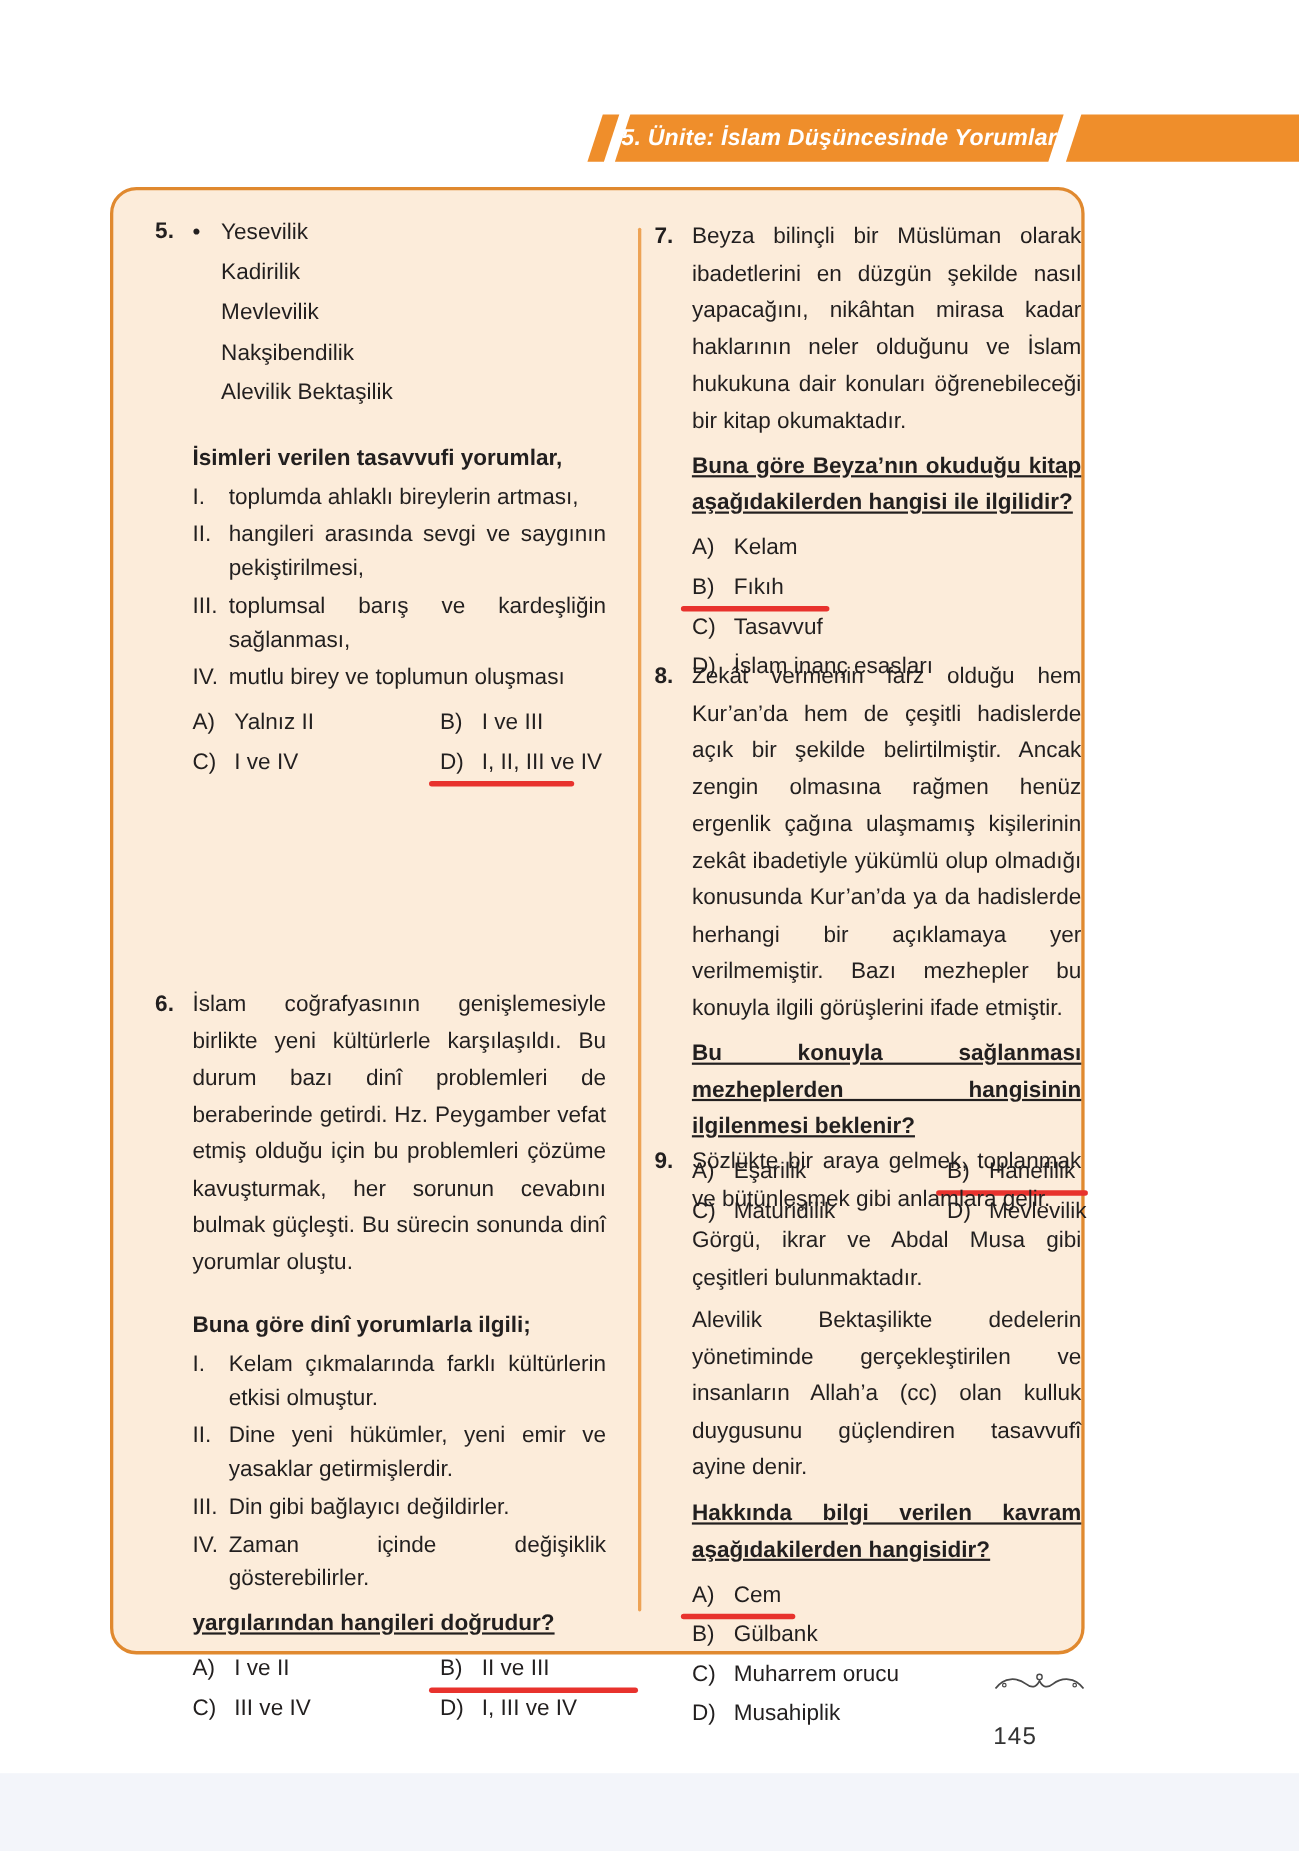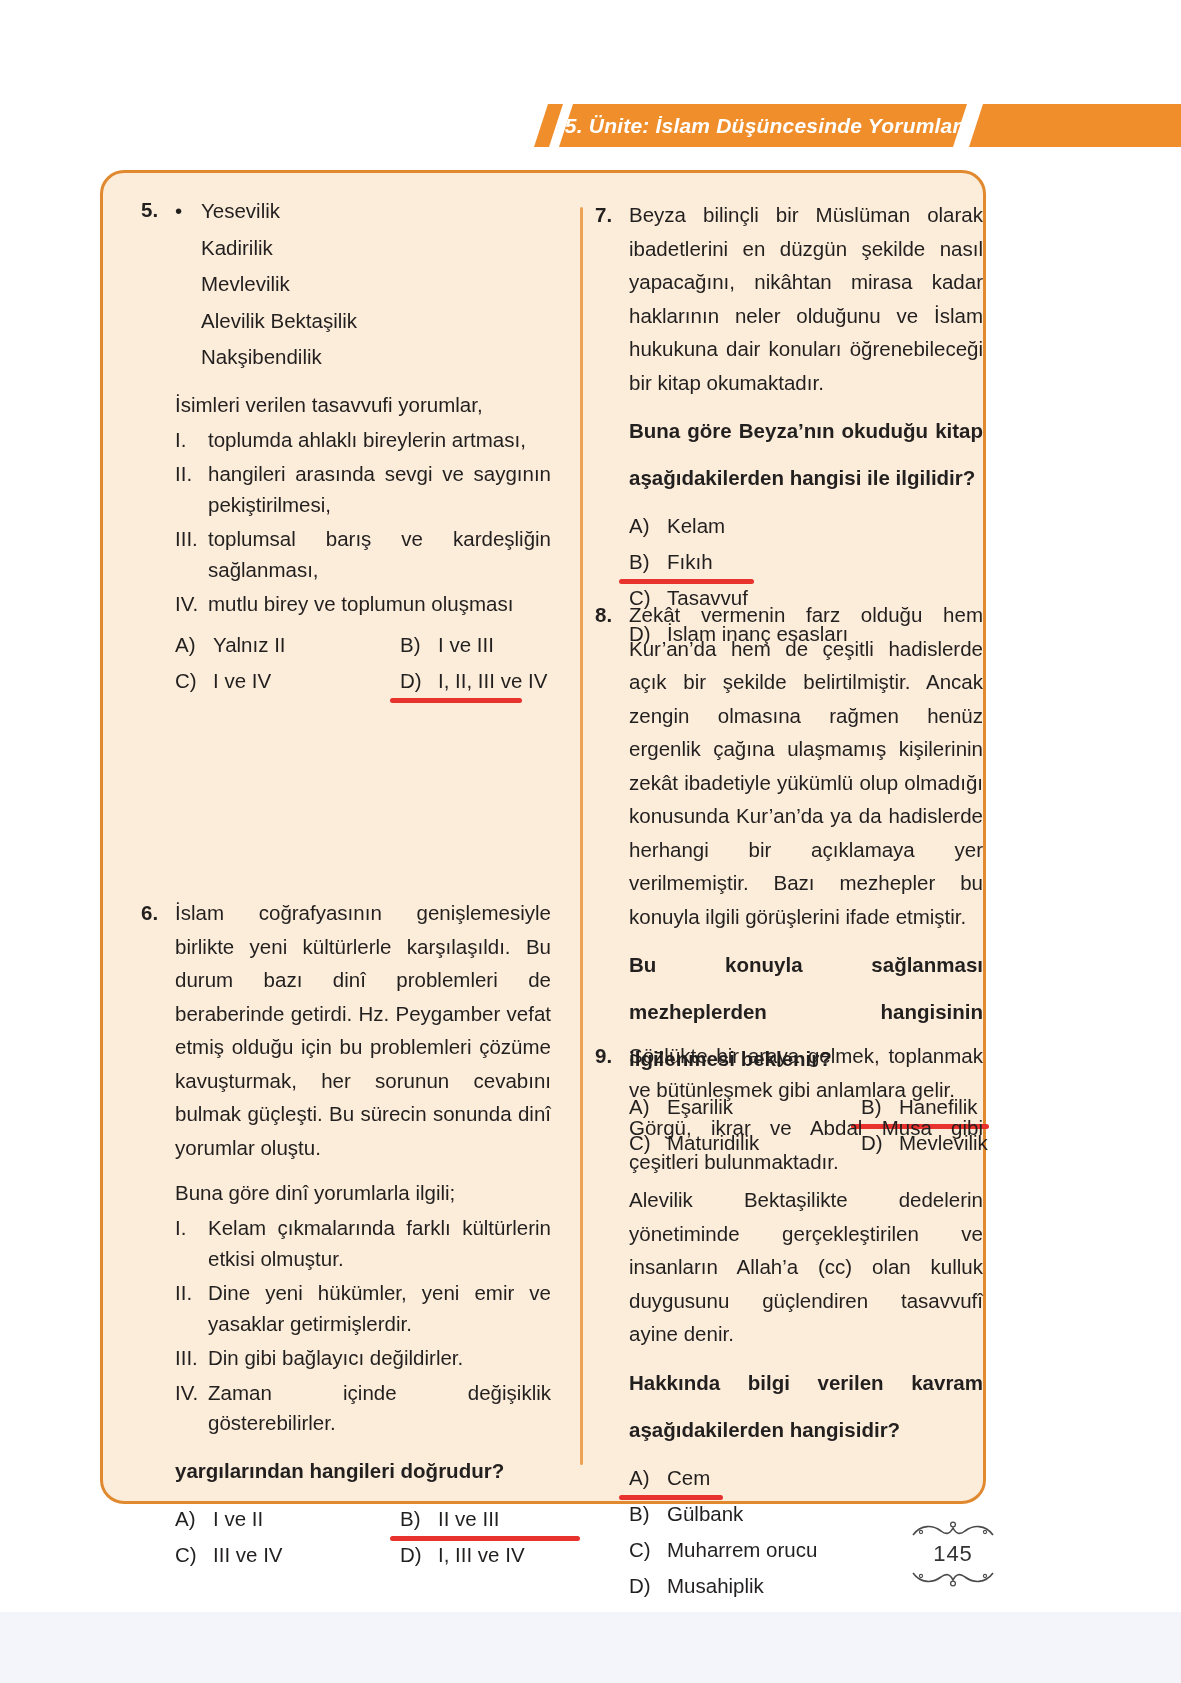--- a/index.html
+++ b/index.html
@@ -31,39 +31,39 @@
   .divider{position:absolute;left:477px;top:34px;width:3px;height:1258px;background:#eda355;border-radius:2px;}
   
   .q{position:absolute;display:flex;}
   .q-left{left:38px;width:410px;}
   .q-right{left:492px;width:388px;}
   .qnum{flex:0 0 34px;font-weight:bold;font-size:20.5px;line-height:34px;}
   .qbody{flex:1;font-size:20.5px;min-width:0;}
   .b-item{line-height:36.5px;padding-left:26px;}
   .b-item.first{padding-left:0;}
   .dot{display:inline-block;width:26px;}
-  .lead{font-weight:normal;line-height:33px;margin-top:12px;text-align:justify;}
+  .lead{font-weight:bold;line-height:33px;margin-top:24px;text-align:justify;}
   .roman{margin-top:4px;}
   .r-item{display:flex;line-height:30.5px;margin:4px 0;}
   .r-num{flex:0 0 33px;}
   .r-text{flex:1;text-align:justify;}
   .para{text-align:justify;line-height:33.5px;}
   .q9-para{margin-bottom:5px;}
-  .qbold{font-weight:bold;line-height:47px;margin-top:8px;text-align:justify;}
+  .qbold{font-weight:bold;line-height:33px;margin-top:8px;text-align:justify;text-decoration:underline;}
   .opts{margin-top:10px;}
   .opt-row{display:flex;margin-top:7px;line-height:29px;}
   .opt{display:flex;position:relative;}
   .opt.colA{flex:0 0 225px;}
   .opt.col8{flex:0 0 232px;}
   .letter{flex:0 0 38px;}
   .stack .opt{margin-top:7px;line-height:29px;}
   .u-bar{position:absolute;left:-10px;bottom:-8px;height:5px;background:#e8322d;border-radius:3px;}
   
   .footer{position:absolute;left:903px;top:1520px;width:100px;
-          display:flex;flex-direction:column;align-items:center;}
+          display:flex;flex-direction:column;align-items:flex-start;gap:24px;}
   .page-num{font-size:22px;color:#333333;letter-spacing:1px;line-height:26px;margin:1px 0;}
   .flourish{width:84px;height:20px;}
   .flourish.flip{transform:scaleY(-1);}
   .bottom-tint{position:absolute;left:0;top:1612px;width:100%;height:71px;background:#f3f5fa;}
 </style>
 </head>
 <body>
 
 <div class="page">
 
@@ -78,22 +78,22 @@
   <div class="content-box">
     <div class="divider"></div>
 
     <section class="q q-left" style="top:20px;">
       <div class="qnum">5.</div>
       <div class="qbody">
         <div class="bullets">
           <div class="b-item first"><span class="dot">•</span><span>Yesevilik</span></div>
           <div class="b-item">Kadirilik</div>
           <div class="b-item">Mevlevilik</div>
+          <div class="b-item">Nakşibendilik</div>
           <div class="b-item">Alevilik Bektaşilik</div>
-          <div class="b-item">Nakşibendilik</div>
         </div>
         <div class="lead">İsimleri verilen tasavvufi yorumlar,</div>
         <div class="roman">
           <div class="r-item">
               <span class="r-num">I.</span>
               <span class="r-text">toplumda ahlaklı bireylerin artması,</span>
             </div>
           <div class="r-item">
               <span class="r-num">II.</span>
               <span class="r-text">hangileri arasında sevgi ve saygının pekiştirilmesi,</span>

